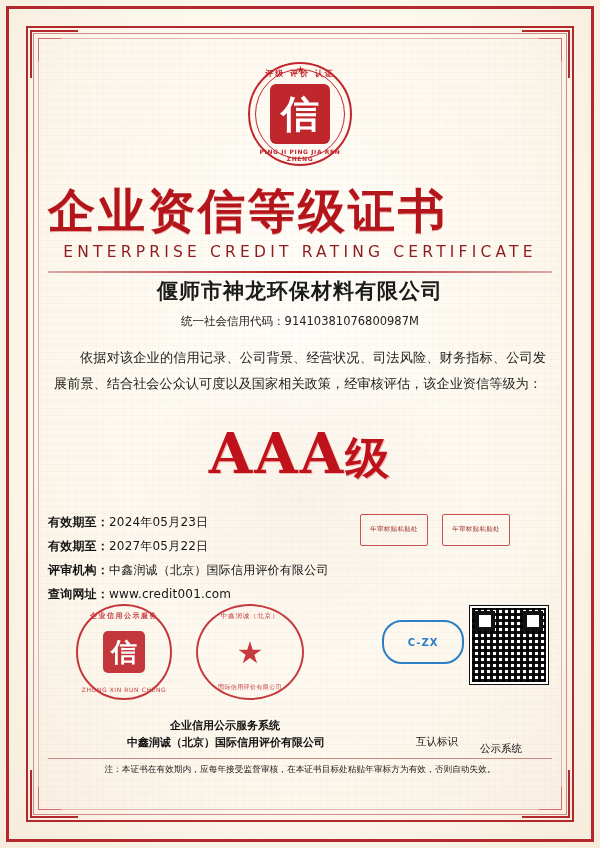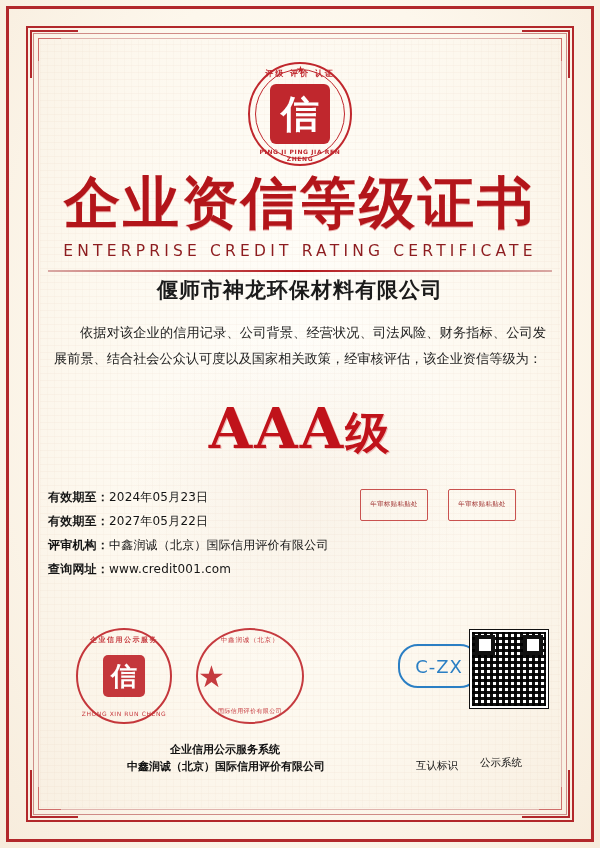--- a/index.html
+++ b/index.html
@@ -108,22 +108,22 @@
     font-size:8px;letter-spacing:2px;font-weight:700;
   }
   .emblem .arc-top{top:6px;}
   .emblem .arc-bot{bottom:4px;font-size:6px;letter-spacing:.6px;}
   .emblem .star{
     position:absolute;left:48px;top:2px;color:#c0272d;font-size:10px;
   }
 
   
   .title-cn{
-    text-align:center;
-    font-size:56px;font-weight:700;color:#b3151a;
+    margin-top:14px;
+    font-size:47px;font-weight:700;color:#b3151a;
     letter-spacing:3px;
     font-family:"DejaVu Sans","Liberation Sans",sans-serif;
     text-shadow:0 1px 0 #e8a7a4;
   }
   .title-en{
     text-align:center;
     font-size:15.5px;color:#8d1c1f;letter-spacing:4.2px;
     font-family:"DejaVu Sans","Liberation Sans",sans-serif;
   }
   .rule{
@@ -157,21 +157,21 @@
 
   
   .details{
     margin-top:26px;position:relative;display:flex;
   }
   .details .left{flex:0 0 300px;}
   .drow{font-size:12px;color:#141414;margin-bottom:7px;letter-spacing:.2px;}
   .drow b{font-weight:700;}
   .annual{flex:1;padding-left:12px;}
   .annual .lbl{font-size:12px;color:#141414;margin-bottom:8px;font-weight:700;}
-  .boxes{display:flex;gap:20px;}
+  .boxes{display:flex;gap:14px;}
   .abox{
     width:66px;height:30px;border:1px solid #c9524f;border-radius:2px;
     display:flex;align-items:center;justify-content:center;
     font-size:6.5px;color:#a33a38;letter-spacing:.3px;
   }
 
   
   .footer{
     position:absolute;left:0;right:0;bottom:26px;
   }
@@ -192,36 +192,36 @@
     position:absolute;top:5px;left:0;right:0;text-align:center;
     font-size:7px;color:#c0272d;letter-spacing:1.5px;font-weight:700;
   }
   .stamp-round .txt2{
     position:absolute;bottom:5px;left:0;right:0;text-align:center;
     font-size:6px;color:#c0272d;letter-spacing:.6px;
   }
   .stamp-oval{
     position:absolute;width:104px;height:92px;border-radius:50%;
     border:2px solid #c0272d;opacity:.9;
-    display:flex;align-items:center;
+    display:flex;align-items:center;justify-content:center;
   }
   .stamp-oval .star{color:#c0272d;font-size:30px;}
   .stamp-oval .t{
     position:absolute;top:6px;left:0;right:0;text-align:center;
     font-size:6.5px;color:#c0272d;letter-spacing:.8px;
   }
   .stamp-oval .b{
     position:absolute;bottom:6px;left:0;right:0;text-align:center;
     font-size:6px;color:#c0272d;letter-spacing:.4px;
   }
   .mutual{
-    position:absolute;left:350px;top:22px;width:78px;height:40px;
+    position:absolute;left:334px;top:22px;width:78px;height:40px;
     border:2px solid #2b7fc4;border-radius:20px;
     display:flex;align-items:center;justify-content:center;
-    color:#2b7fc4;font-size:18px;font-weight:400;letter-spacing:1px;
+    color:#2b7fc4;font-size:10px;font-weight:700;letter-spacing:1px;
   }
   .qr{
     position:absolute;right:4px;top:8px;width:74px;height:74px;
     background:
       repeating-linear-gradient(0deg,#111 0 3px,#fff 3px 6px),
       repeating-linear-gradient(90deg,#111 0 3px,#fff 3px 6px);
     background-blend-mode:multiply;
     border:2px solid #fff;
     box-shadow:0 0 0 1px #111;
   }
@@ -233,21 +233,21 @@
   .qr:after{right:3px;top:3px;}
   .stamp-caption{
     position:absolute;text-align:center;font-size:9.5px;color:#111;
   }
   .caption-row{
     position:relative;height:34px;margin-top:2px;
   }
   .cap1{left:62px;top:0;width:230px;font-size:11px;font-weight:700;}
   .cap2{left:28px;top:17px;width:300px;font-size:11px;font-weight:700;}
   .cap3{left:346px;top:17px;width:86px;font-size:10.5px;}
-  .cap4{right:8px;top:14px;width:86px;font-size:10.5px;}
+  .cap4{right:8px;top:24px;width:86px;font-size:10.5px;}
   .note{
     margin-top:6px;border-top:1px solid #c98a86;padding-top:5px;
     font-size:8.6px;color:#1d1d1d;text-align:center;letter-spacing:.1px;
   }
 </style>
 </head>
 <body>
 
 <div class="cert">
   <div class="frame-outer"></div>
@@ -274,20 +274,23 @@
       </div>
       <div class="arc-bot">PING JI PING JIA REN ZHENG</div>
     </div>
 
     <div class="title-cn">企业资信等级证书</div>
     <div class="title-en">ENTERPRISE CREDIT RATING CERTIFICATE</div>
     <div class="rule"></div>
 
 
     <div class="company">偃师市神龙环保材料有限公司</div>
+    <div class="usci">
+      <span>统一社会信用代码：</span><span>91410381076800987M</span>
+    </div>
 
     <div class="body-text">依据对该企业的信用记录、公司背景、经营状况、司法风险、财务指标、公司发展前景、结合社会公众认可度以及国家相关政策，经审核评估，该企业资信等级为：</div>
 
     <div class="grade">
       <span>AAA</span><span class="cn">级</span>
     </div>
 
     <div class="details">
       <div class="left">
         <div class="drow">
@@ -330,16 +333,17 @@
         <div class="qr"></div>
       </div>
 
       <div class="caption-row">
         <div class="stamp-caption cap1">企业信用公示服务系统</div>
         <div class="stamp-caption cap2">中鑫润诚（北京）国际信用评价有限公司</div>
         <div class="stamp-caption cap3">互认标识</div>
         <div class="stamp-caption cap4">公示系统</div>
       </div>
 
+      <div class="note">注：本证书在有效期内，应每年接受监督审核，在本证书目标处粘贴年审标方为有效，否则自动失效。</div>
     </div>
 
   </div>
 </div>
 
 </body></html>

